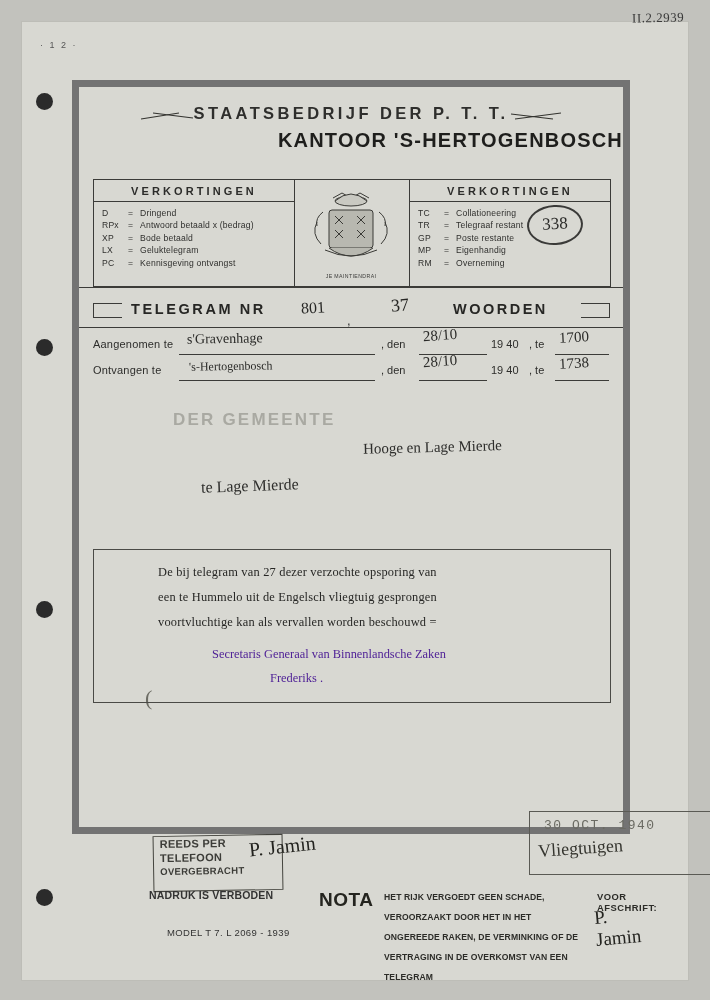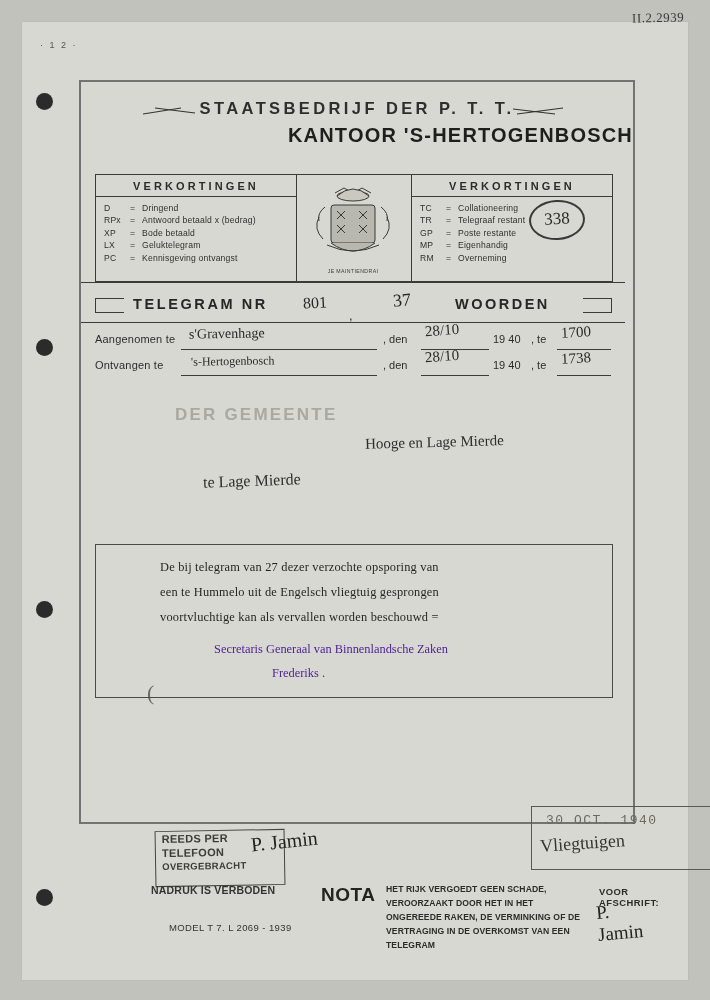--- a/index.html
+++ b/index.html
@@ -32,24 +32,23 @@
     letter-spacing:.5px;
     transform:rotate(-1.2deg);
   }
   
   #pencil-mark{
     position:absolute;left:40px;top:40px;font-size:9px;color:#555;
     letter-spacing:2px;
   }
   
   #form{
-    position:absolute;left:79px;top:80px;width:544px;height:740px;
-    border:2px solid #737373;
+    position:absolute;left:72px;top:80px;width:544px;height:740px;
+    border:7px solid #737373;
     background:transparent;
-    padding-left:8px;
   }
   .hl{position:absolute;background:#3b3b38;height:1px;}
 
   
   #ptt-line{
     position:absolute;left:0;top:17px;width:100%;
     text-align:center;
     font-size:16.5px;letter-spacing:3.4px;color:#2e2e2c;
     font-family:"Liberation Sans", sans-serif;font-weight:bold;
   }
@@ -194,21 +193,21 @@
     position:absolute;left:170px;top:748px;
     font-family:"Liberation Serif", serif;font-size:20px;color:#23231f;
     transform:rotate(-6deg);
   }
   #nota{
     position:absolute;left:240px;top:802px;
     font-size:19px;font-weight:bold;color:#24241f;letter-spacing:.5px;
   }
   #nota-text{
     position:absolute;left:305px;top:800px;width:200px;
-    font-size:8.6px;line-height:14px;color:#2c2c28;font-weight:bold;
+    font-size:8.6px;line-height:20px;color:#2c2c28;font-weight:bold;
     letter-spacing:.1px;
   }
   #voor-afschrift{
     position:absolute;left:518px;top:804px;
     font-size:9.4px;color:#2c2c28;font-weight:bold;letter-spacing:.5px;
   }
   #sig2{
     position:absolute;left:516px;top:818px;
     font-family:"Liberation Serif", serif;font-size:19px;color:#23231f;
     transform:rotate(-5deg);

